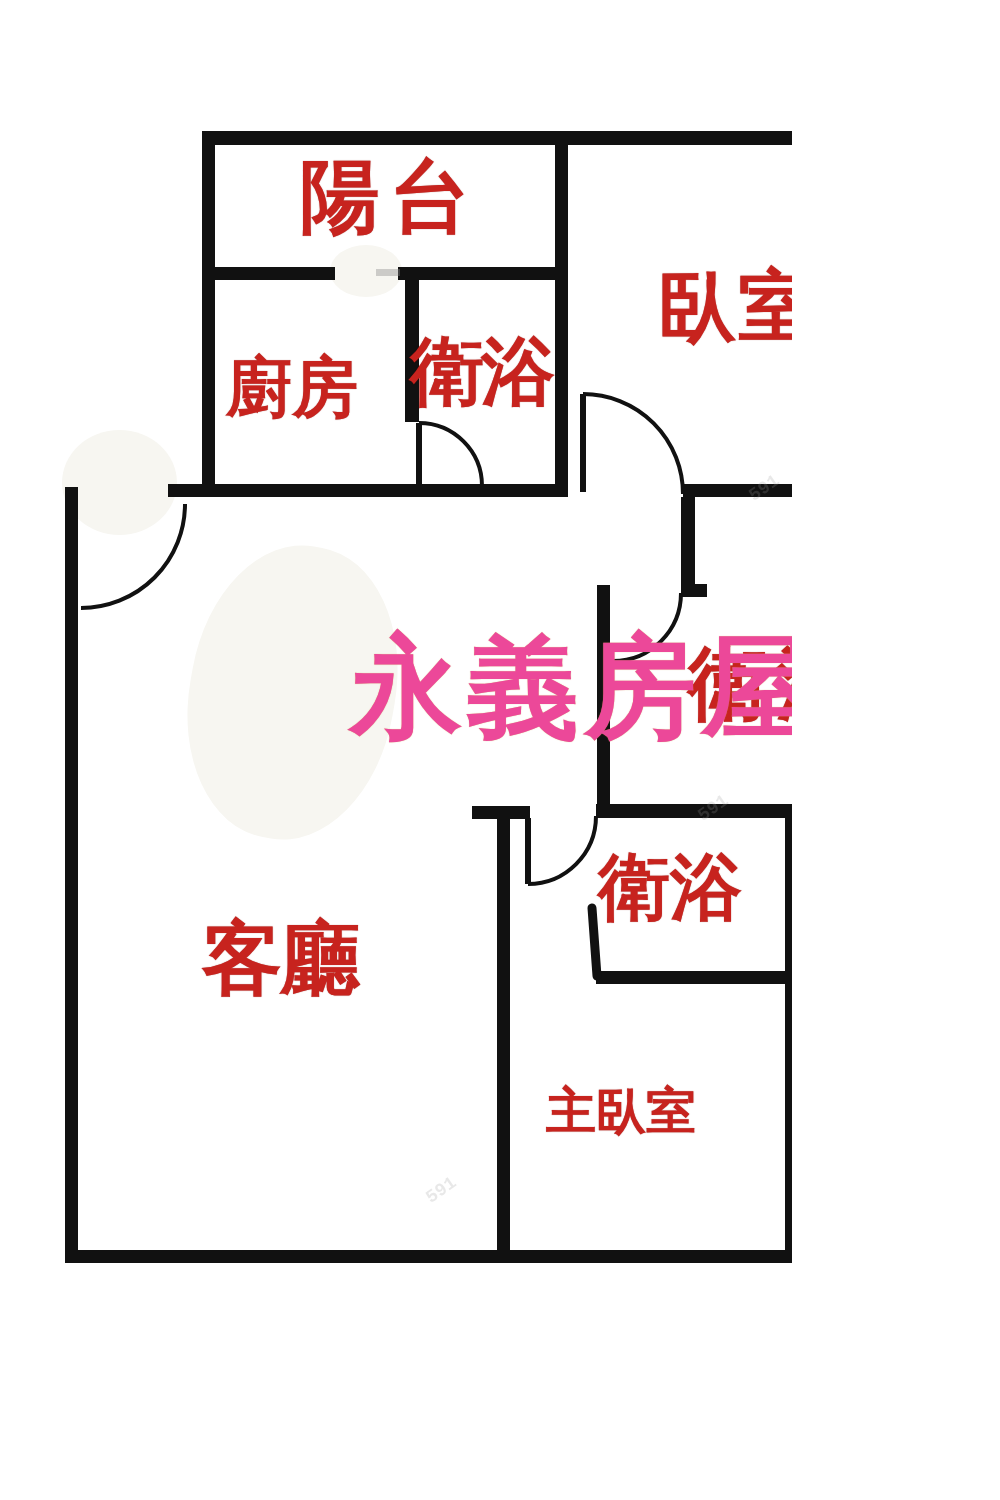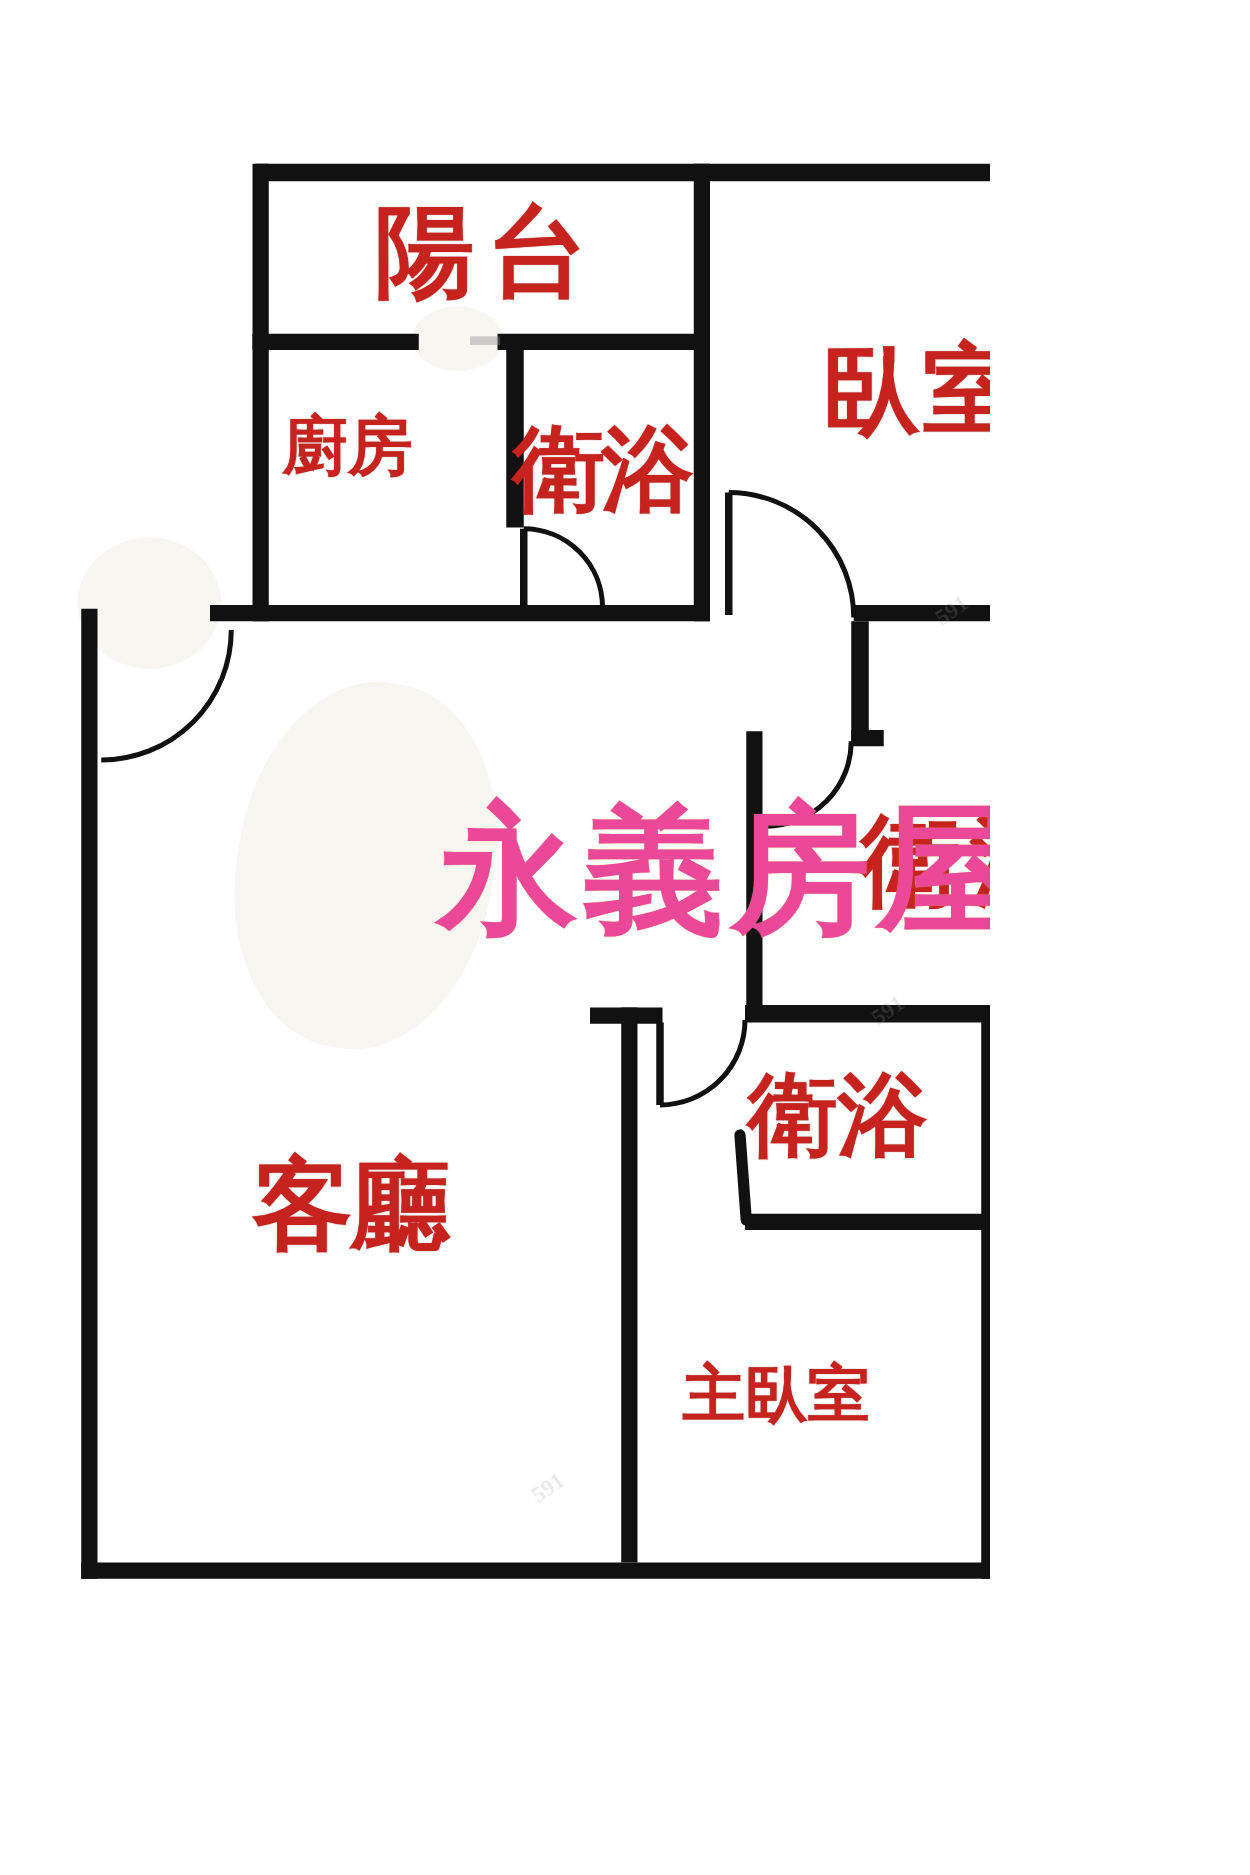--- a/index.html
+++ b/index.html
@@ -1,18 +1,18 @@
 <!DOCTYPE html>
 <html><head>
 <meta charset="utf-8">
 <style>
   html,body{margin:0;padding:0;background:#ffffff;}
   .canvas{
     position:relative;width:792px;height:1500px;background:#ffffff;overflow:hidden;
-    font-family:Liberation Serif, serif;
+    font-family:Liberation Mono, monospace;
   }
   .wall{position:absolute;background:#111111;z-index:2;}
   .wall-remnant{position:absolute;background:#8d8d8d;opacity:.4;z-index:2;}
   .smudge{position:absolute;background:#f7f6f1;z-index:1;}
   .doors{position:absolute;left:0;top:0;z-index:3;}
   .room-label{
     position:absolute;z-index:4;color:#c7231e;font-weight:700;line-height:1;
     white-space:nowrap;text-shadow:0 0 1px rgba(120,10,5,.6);
   }
   .brand{
@@ -67,21 +67,21 @@
     <path d="M 681 593 A 68 68 0 0 1 613 661" stroke="#111" stroke-width="4"></path>
 
     <path d="M 528 818 L 528 884" stroke="#111" stroke-width="6"></path>
     <path d="M 528 884 A 68 68 0 0 0 596 816" stroke="#111" stroke-width="4"></path>
 
     <path d="M 592 908 L 597 976" stroke="#111" stroke-width="9" stroke-linecap="round"></path>
   </svg>
 
   <div class="room-label" style="left:300px;top:163px;font-size:80px;letter-spacing:10px;">陽台</div>
 
-  <div class="room-label" style="left:226px;top:332px;font-size:52px;">廚房</div>
+  <div class="room-label" style="left:226px;top:360px;font-size:66px;">廚房</div>
 
   <div class="room-label" style="left:410px;top:340px;font-size:74px;letter-spacing:-3px;">衛浴</div>
 
   <div class="room-label" style="left:658px;top:273px;font-size:78px;letter-spacing:2px;">臥室</div>
 
   <div class="room-label" style="left:688px;top:650px;font-size:80px;letter-spacing:8px;">衛浴</div>
 
   <div class="room-label" style="left:202px;top:913px;font-size:80px;letter-spacing:-2px;margin-top:12px;">客廳</div>
 
   <div class="room-label" style="left:598px;top:857px;font-size:72px;">衛浴</div>

